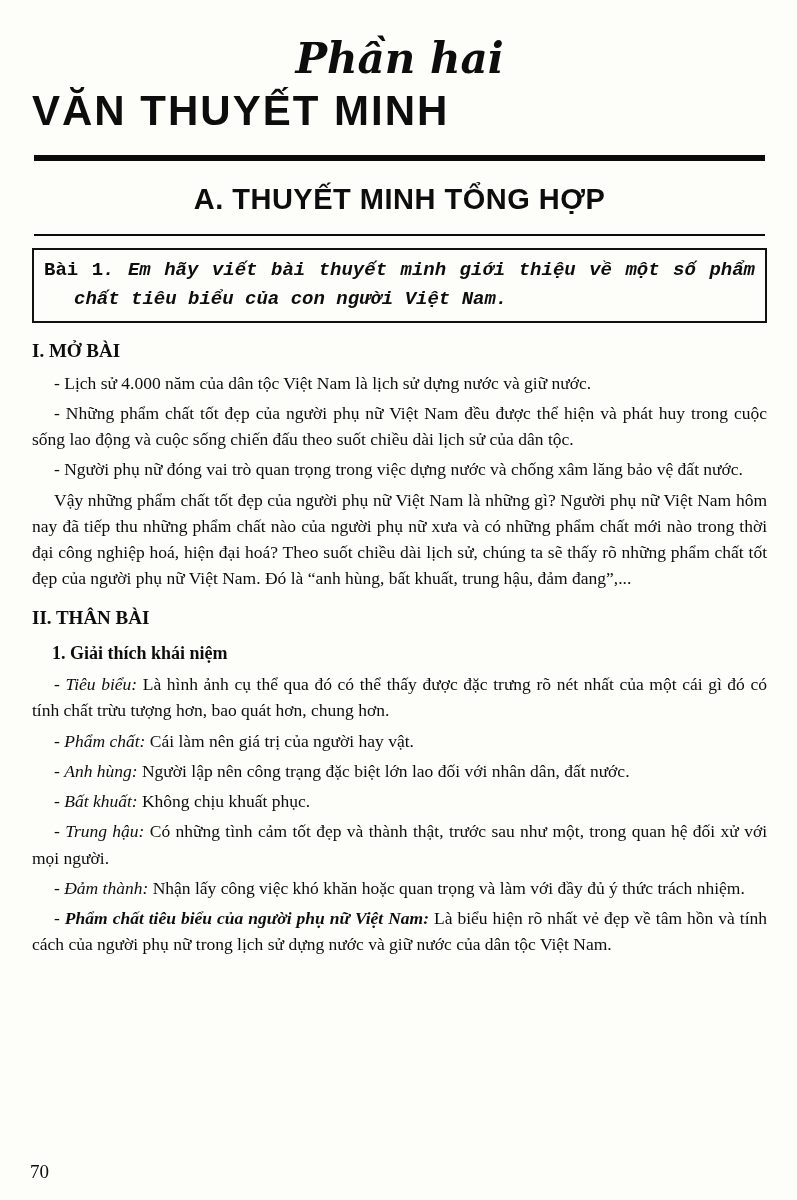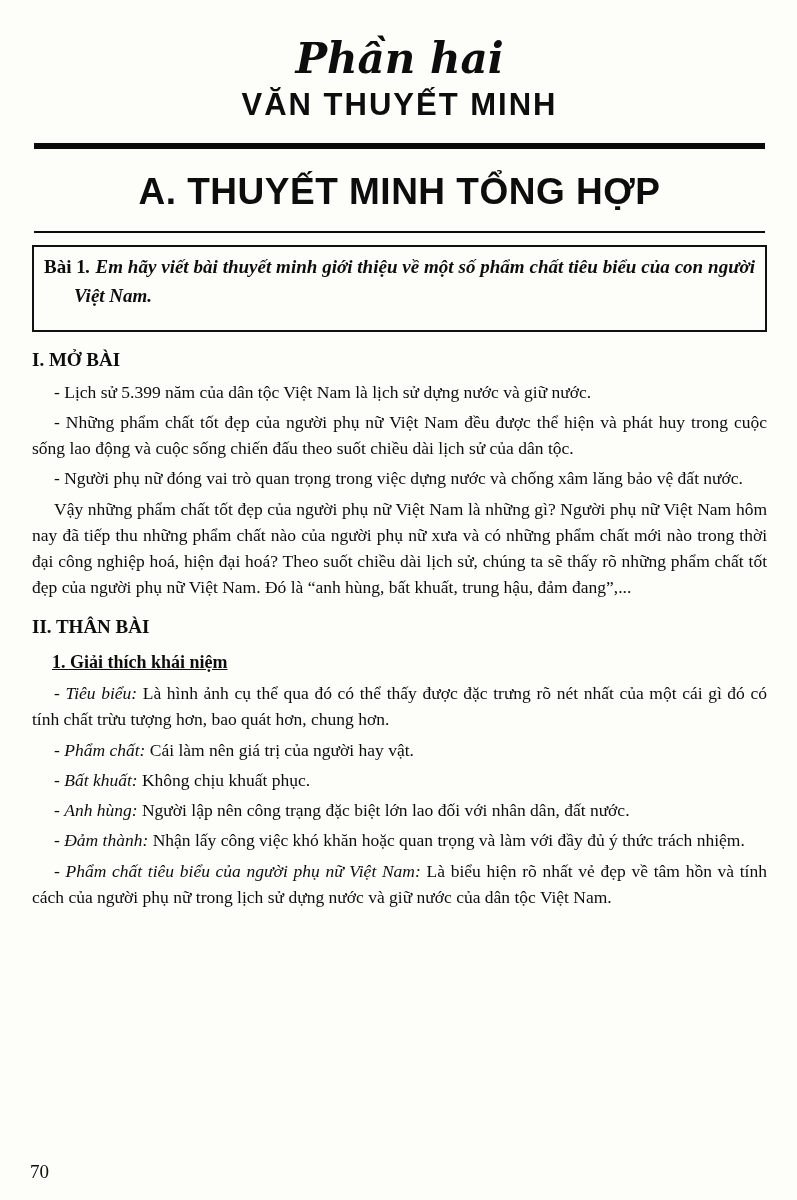--- a/index.html
+++ b/index.html
@@ -15,41 +15,42 @@
     overflow:hidden;
   }
   .title-script {
     text-align:center;
     font-family:"DejaVu Serif", serif;
     font-style:italic; font-weight:700;
     font-size:42px;
     margin:8px 0 4px;
   }
   .title-main {
-    text-align:center;
+    text-align:left;
     font-family:"Liberation Sans", sans-serif;
     font-weight:700;
-    font-size:31px;
+    font-size:42px;
     letter-spacing:2px;
     margin:2px 0 20px;
   }
   .rule-thick { height:6px; background:#0b0b0b; margin:0 2px; }
   .rule-thin  { height:2px; background:#0b0b0b; margin:0 2px; }
   .section-title {
     text-align:center;
     font-family:"Liberation Sans", sans-serif;
     font-weight:700;
-    font-size:37px;
+    font-size:29px;
     letter-spacing:0.5px;
     margin:22px 0 18px;
   }
   .exercise-box {
     border:2px solid #111;
     margin:12px 0 14px;
-    padding:6px 10px 20px 10px;
+    padding:6px 10px 8px 10px;
+    font-family:Liberation Mono, monospace;
   }
   .exercise-text {
     margin:0;
     font-size:19px;
     font-weight:700;
     font-style:italic;
     line-height:1.5;
     padding-left:30px;
     text-indent:-30px;
     text-align:justify;
@@ -69,25 +70,24 @@
     text-align:left;
     text-indent:0;
     font-family:Liberation Serif, serif;
   }
   .h-num {
     font-weight:700;
     font-size:18px;
     margin:8px 0 4px 20px;
     text-align:left;
     text-indent:0;
-    text-decoration:underline;
   }
   .dash, .para, .dash-lead { text-indent:22px; }
   .lead { font-style:italic; }
-  .lead.bold { font-weight:400; }
+  .lead.bold { font-weight:700; }
   .page-number {
     position:absolute;
     left:30px; bottom:17px;
     font-size:19px;
   }
 </style>
 </head>
 <body>
 
 <div class="page">
@@ -101,29 +101,30 @@
   <h2 class="section-title">A. THUYẾT MINH TỔNG HỢP</h2>
 
   <div class="rule-thin"></div>
 
   <div class="exercise-box">
     <p class="exercise-text"><b class="box-label">Bài 1</b><span>. Em hãy viết bài thuyết minh giới thiệu về một số phẩm chất tiêu biểu của con người Việt Nam.</span></p>
   </div>
 
   <div class="content">
       <p class="blk h-roman">I. MỞ BÀI</p>
-      <p class="blk dash">- Lịch sử 5.399 năm của dân tộc Việt Nam là lịch sử dựng nước và giữ nước.</p>
+      <p class="blk dash">- Lịch sử 4.000 năm của dân tộc Việt Nam là lịch sử dựng nước và giữ nước.</p>
       <p class="blk dash">- Những phẩm chất tốt đẹp của người phụ nữ Việt Nam đều được thể hiện và phát huy trong cuộc sống lao động và cuộc sống chiến đấu theo suốt chiều dài lịch sử của dân tộc.</p>
       <p class="blk dash">- Người phụ nữ đóng vai trò quan trọng trong việc dựng nước và chống xâm lăng bảo vệ đất nước.</p>
       <p class="blk para">Vậy những phẩm chất tốt đẹp của người phụ nữ Việt Nam là những gì? Người phụ nữ Việt Nam hôm nay đã tiếp thu những phẩm chất nào của người phụ nữ xưa và có những phẩm chất mới nào trong thời đại công nghiệp hoá, hiện đại hoá? Theo suốt chiều dài lịch sử, chúng ta sẽ thấy rõ những phẩm chất tốt đẹp của người phụ nữ Việt Nam. Đó là “anh hùng, bất khuất, trung hậu, đảm đang”,...</p>
       <p class="blk h-roman">II. THÂN BÀI</p>
       <p class="blk h-num">1. Giải thích khái niệm</p>
       <p class="blk dash-lead">- <span class="lead">Tiêu biểu:</span> Là hình ảnh cụ thể qua đó có thể thấy được đặc trưng rõ nét nhất của một cái gì đó có tính chất trừu tượng hơn, bao quát hơn, chung hơn.</p>
       <p class="blk dash-lead">- <span class="lead">Phẩm chất:</span> Cái làm nên giá trị của người hay vật.</p>
+      <p class="blk dash-lead">- <span class="lead">Anh hùng:</span> Người lập nên công trạng đặc biệt lớn lao đối với nhân dân, đất nước.</p>
       <p class="blk dash-lead">- <span class="lead">Bất khuất:</span> Không chịu khuất phục.</p>
-      <p class="blk dash-lead">- <span class="lead">Anh hùng:</span> Người lập nên công trạng đặc biệt lớn lao đối với nhân dân, đất nước.</p>
+      <p class="blk dash-lead">- <span class="lead">Trung hậu:</span> Có những tình cảm tốt đẹp và thành thật, trước sau như một, trong quan hệ đối xử với mọi người.</p>
       <p class="blk dash-lead">- <span class="lead">Đảm thành:</span> Nhận lấy công việc khó khăn hoặc quan trọng và làm với đầy đủ ý thức trách nhiệm.</p>
       <p class="blk dash-lead">- <span class="lead bold">Phẩm chất tiêu biểu của người phụ nữ Việt Nam:</span> Là biểu hiện rõ nhất vẻ đẹp về tâm hồn và tính cách của người phụ nữ trong lịch sử dựng nước và giữ nước của dân tộc Việt Nam.</p>
     </div>
 
   <div class="page-number">70</div>
 
 </div>
 
 </body></html>

